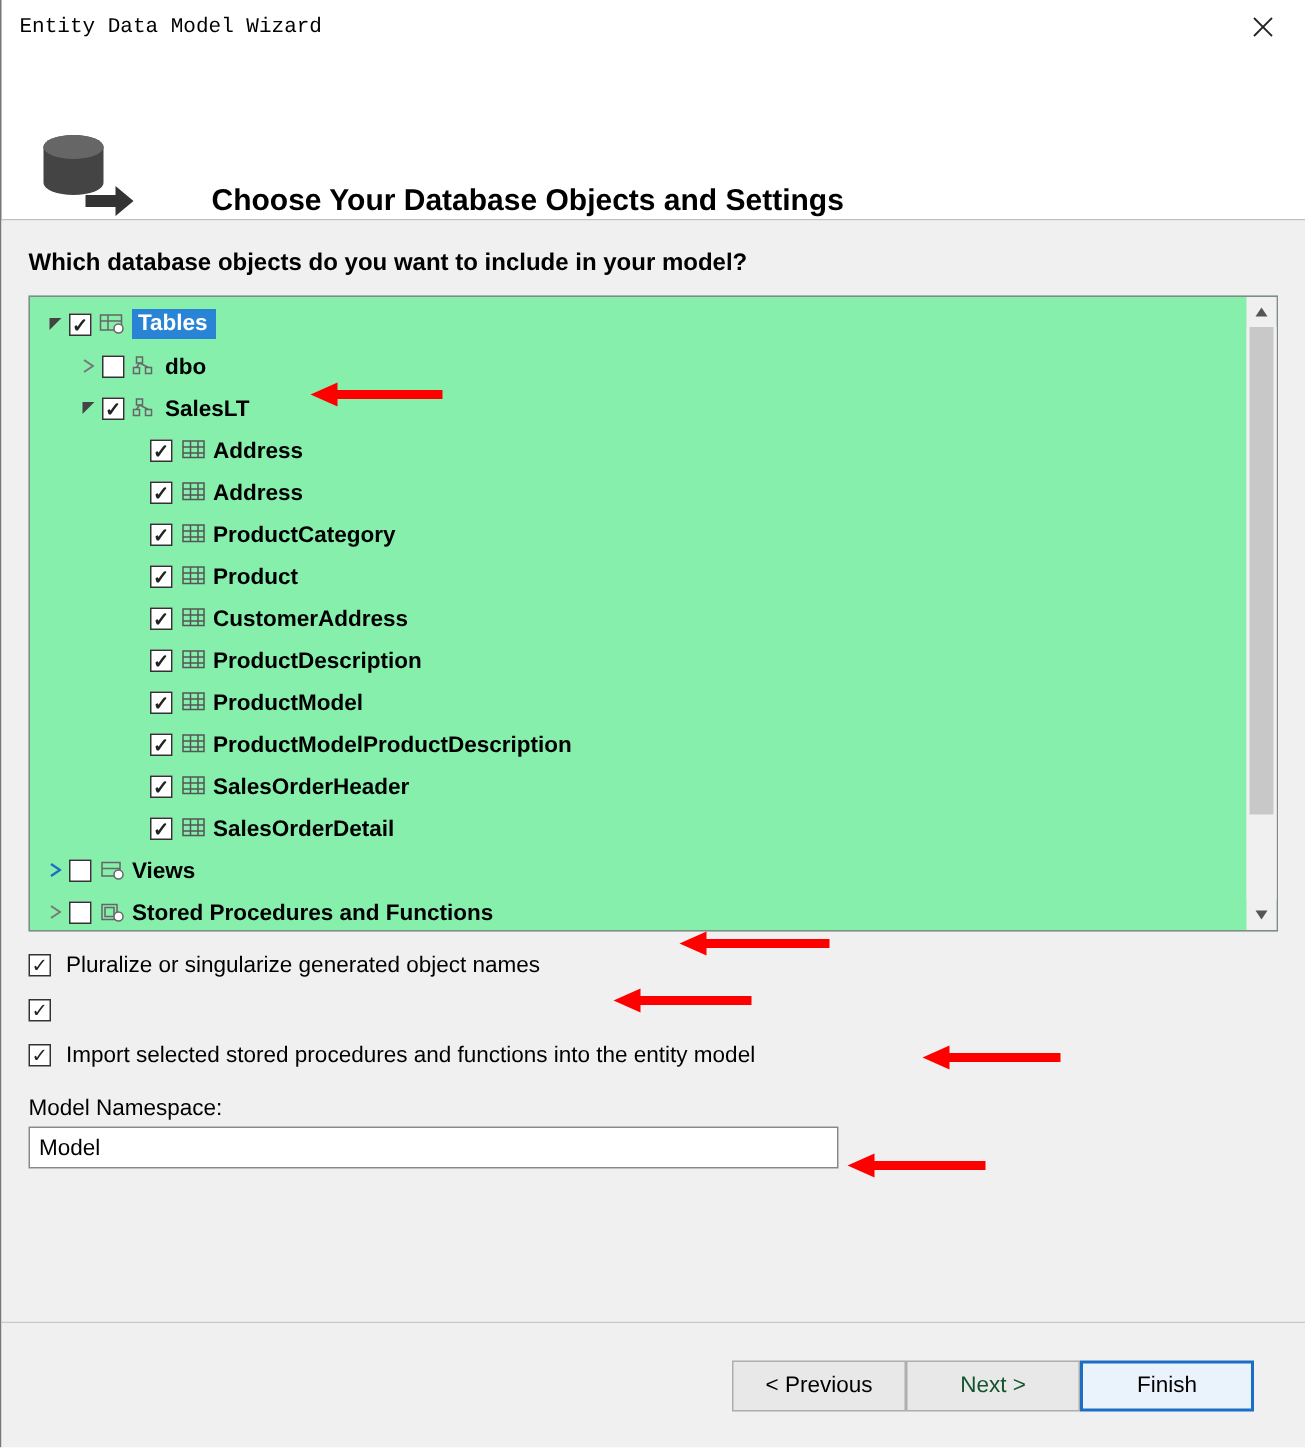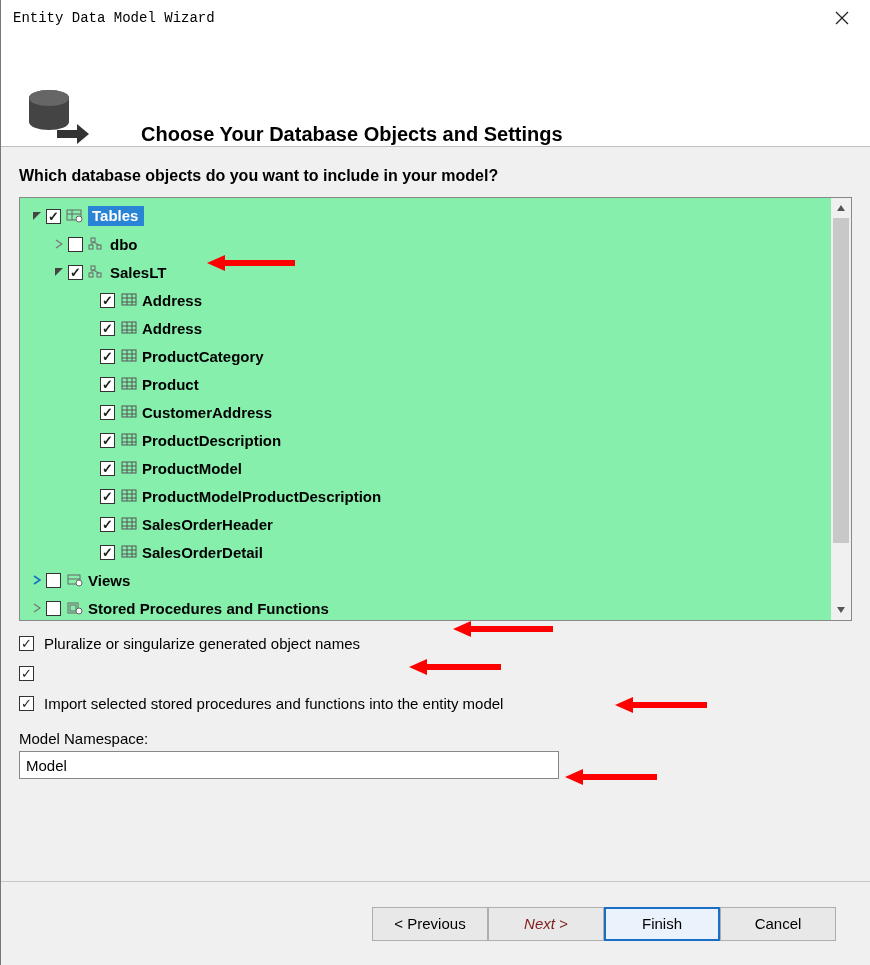--- a/index.html
+++ b/index.html
@@ -159,21 +159,21 @@
     min-width: 116px;
     height:34px;
     background:#e8e8e8;
     border:1px solid #aeaeae;
     font-size:15px;
     font-family:inherit;
     padding:0 16px;
     cursor:pointer;
   }
   .btn.default { border:2px solid #1a6fc4; background:#eaf3fb; }
-  .btn.disabled { color:#7f1d1d;font-style:italic; }
+  .btn.disabled { color:#14532d; }
 
   
   .arrow-ann {
     position:absolute;
     height:16px;
     pointer-events:none;
   }
   .arrow-ann .shaft {
     position:absolute;
     top:5px; height:6px;
@@ -504,16 +504,15 @@
       <div class="head"></div>
         <div class="shaft" style="left:16px;width:76px;"></div>
     </div>
 
   </div>
 
   <div class="btnrow">
     <button class="btn">&lt; Previous</button>
     <button class="btn disabled">Next &gt;</button>
     <button class="btn default">Finish</button>
-    <button class="btn">Cancel</button>
   </div>
 
 </div>
 
 </body></html>

